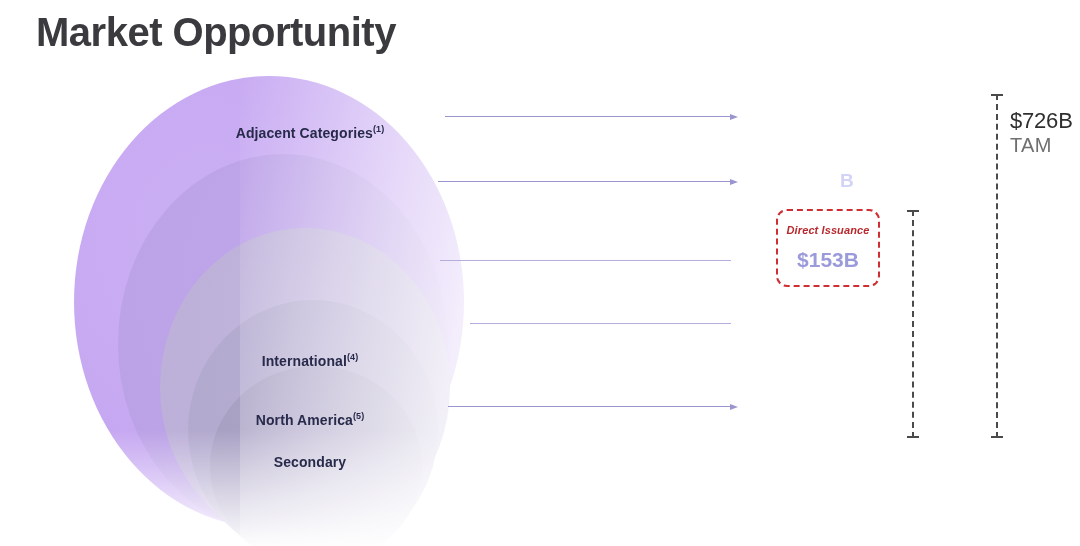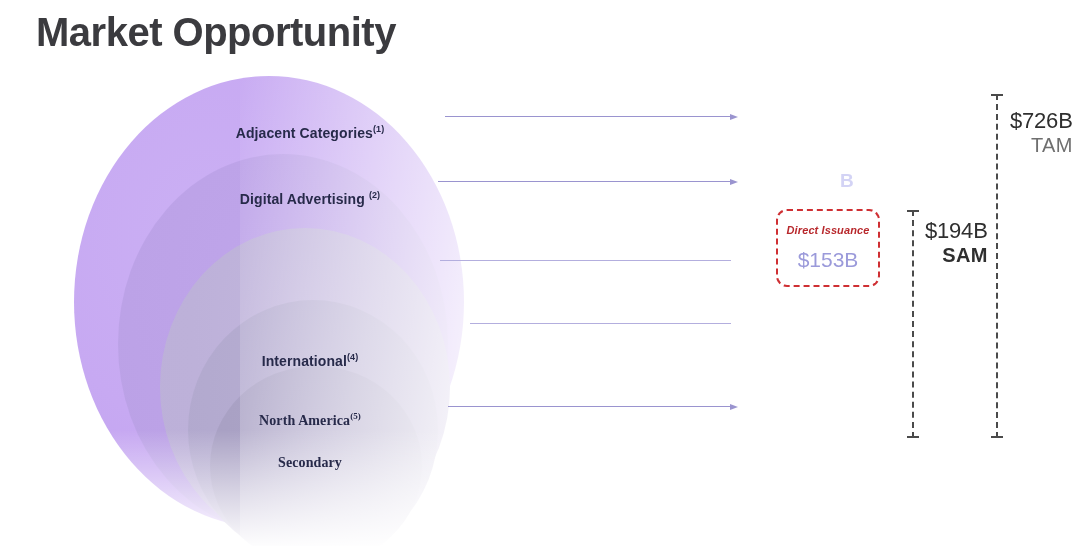--- a/index.html
+++ b/index.html
@@ -105,21 +105,21 @@
     font-weight: bold;
     line-height: 1.5;
     letter-spacing: 0.1px;
     white-space: pre-line;
   }
   .ring-label sup { font-size: 9px; }
   #ring-label-0 { left: 150px; top: 102px; width: 320px; }
   #ring-label-1 { left: 150px; top: 168px; width: 320px; }
   #ring-label-2 { left: 150px; top: 238px; width: 320px; }
   #ring-label-3 { left: 140px; top: 330px; width: 340px; }
-  #ring-label-4 { left: 150px; top: 389px; width: 320px; font-family: Liberation Serif, serif; }
+  #ring-label-4 { left: 150px; top: 389px; width: 320px; }
 
   
   #ghost-text {
     position: absolute;
     left: 424px;
     top: 262px;
     width: 160px;
     height: 36px;
     font-size: 7px;
     line-height: 10px;
@@ -181,21 +181,21 @@
     color: #b8282c;
     letter-spacing: 0.1px;
     font-style: italic;
   }
   #direct-issuance-value {
     position: absolute;
     left: 0; top: 37px;
     width: 100%;
     text-align: center;
     font-size: 21px;
-    font-weight: normal;
+    font-weight: bold;
     color: #9b9ada;
   }
 
   
   .bracket { position: absolute; width: 12px; }
   .bracket .line {
     position: absolute;
     left: 5px; top: 0;
     width: 0;
     height: 100%;
@@ -218,21 +218,21 @@
   .bracket-text .amount {
     display: block;
     font-size: 22px;
     font-weight: normal;
     color: #2f2f2f;
     letter-spacing: -0.2px;
   }
   .bracket-text .acronym {
     display: block;
     font-size: 20px;
-    text-align: right;
+    text-align: left;
     letter-spacing: 0.3px;
   }
   #tam-text { left: 1010px; top: 108px; }
   #tam-text .acronym { color: #6f6f6f; font-weight: normal; }
   #sam-text { left: 925px; top: 218px; }
   #sam-text .acronym { color: #2f2f2f; font-weight: bold; }
 </style>
 </head>
 <body>
 
@@ -247,23 +247,20 @@
     <div class="venn-layer" id="venn-l4"></div>
     <div class="venn-layer" id="venn-l5"></div>
     <div id="venn-wash"></div>
     <div id="venn-wash-bottom"></div>
   </div>
 
   <div class="ring-label" id="ring-label-0">
     <span>Adjacent Categories</span><sup>(1)</sup>
   </div>
 
-  <div class="ring-label" id="ring-label-1">
-    <span>Digital Advertising</span> <sup>(2)</sup>
-  </div>
 
 
   <div class="ring-label" id="ring-label-3">
     <span>International</span><sup>(4)</sup><br>
   </div>
 
   <div class="ring-label" id="ring-label-4">
     <span>North America</span><sup>(5)</sup><br>
     <span>Secondary</span>
   </div>
@@ -299,24 +296,20 @@
   <div id="direct-issuance-box">
     <div id="direct-issuance-label">Direct Issuance</div>
     <div id="direct-issuance-value">$153B</div>
   </div>
 
   <div class="bracket" id="bracket-sam">
     <div class="cap top"></div>
     <div class="line"></div>
     <div class="cap bottom"></div>
   </div>
-  <div class="bracket-text" id="sam-text">
-    <span class="amount">$194B</span>
-    <span class="acronym">SAM</span>
-  </div>
 
   <div class="bracket" id="bracket-tam">
     <div class="cap top"></div>
     <div class="line"></div>
     <div class="cap bottom"></div>
   </div>
   <div class="bracket-text" id="tam-text">
     <span class="amount">$726B</span>
     <span class="acronym">TAM</span>
   </div>

